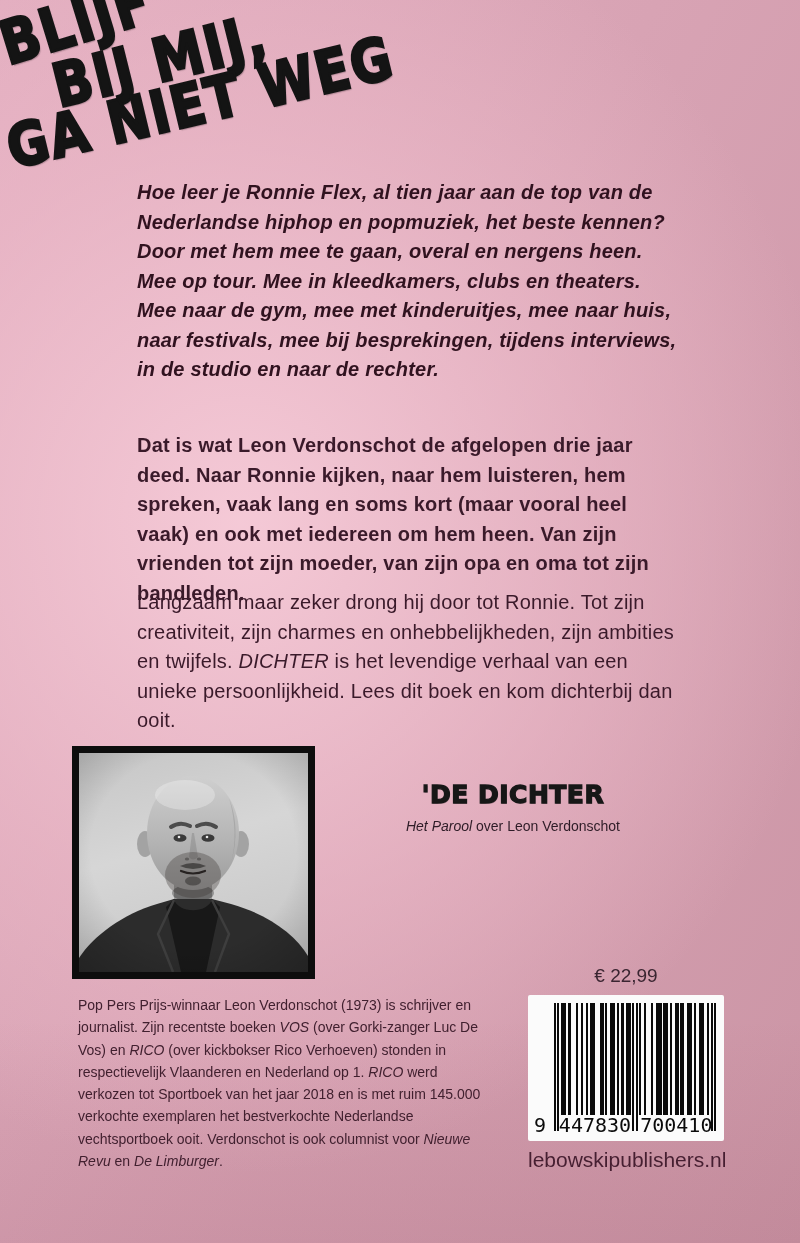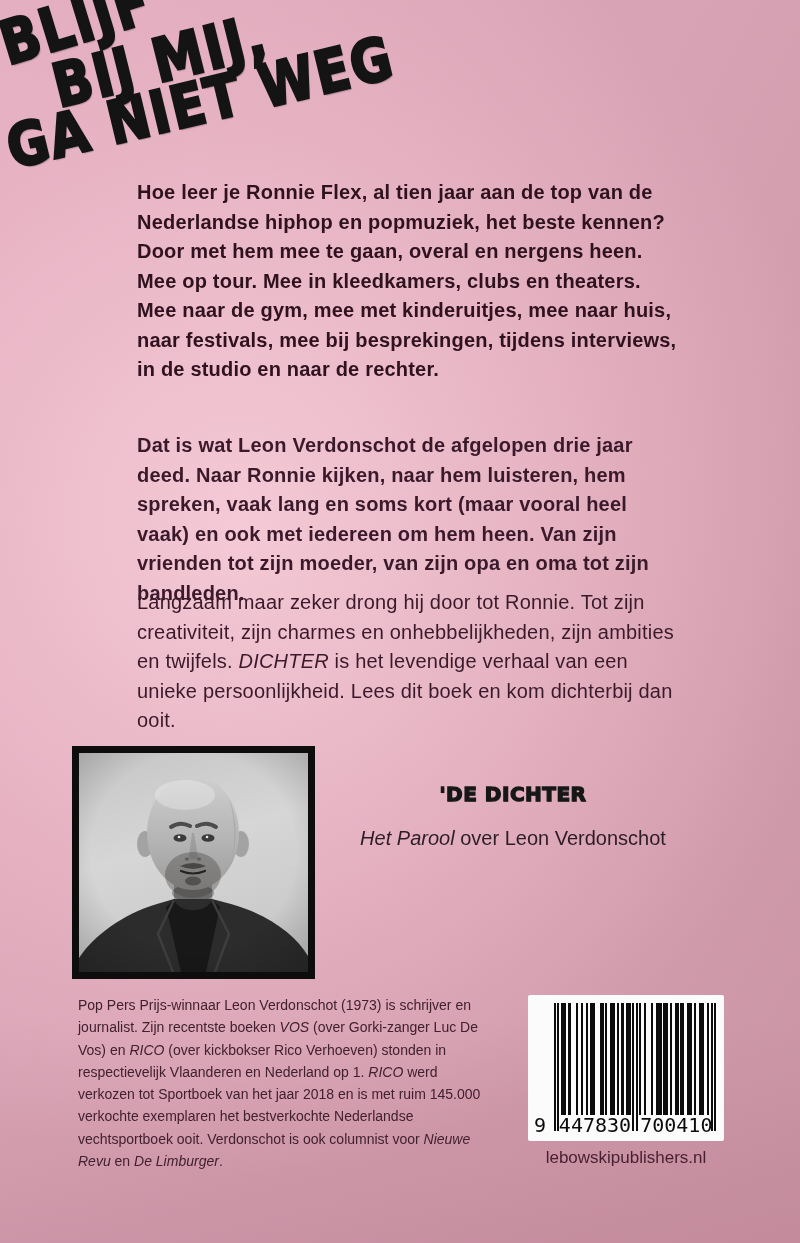--- a/index.html
+++ b/index.html
@@ -21,52 +21,52 @@
     letter-spacing:2px;
     white-space:nowrap;
     transform-origin:left center;
     text-shadow:1px 2px 1px rgba(20,10,15,0.25);
   }
   .t1{left:2px;top:16px;font-size:51px;transform:rotate(-17deg) scaleY(1.18);}
   .t2{left:54px;top:58px;font-size:51px;transform:rotate(-14deg) scaleY(1.18);}
   .t3{left:8px;top:120px;font-size:50px;transform:rotate(-13.5deg) scaleY(1.18);}
   
   .para{position:absolute;left:137px;width:542px;font-size:20px;line-height:29.5px;color:#3a1a2a;letter-spacing:0.2px;}
-  .para.bold{font-weight:bold;color:#30121f;}
+  .para.bold{font-weight:bold;color:#30121f;font-style:italic;}
   .p1{top:178px;}
   .p2{top:431px;font-weight:bold;}
   .p3{top:588px;}
   .para em{font-style:italic;}
   
   .photo{position:absolute;left:72px;top:746px;width:229px;height:219px;border:7px solid #0d0d0d;background:#cfcfcf;}
   .photo svg{display:block;width:100%;height:100%;}
   
   .quote{position:absolute;left:347px;top:778px;width:332px;text-align:center;color:#171717;}
   .q-line{
     font-family:"DejaVu Sans",sans-serif;font-weight:bold;
-    font-size:20px;line-height:33px;letter-spacing:0.5px;
+    font-size:25px;line-height:33px;letter-spacing:0.5px;
     -webkit-text-stroke:1.3px #171717;
     text-shadow:0.5px 1px 0.5px rgba(20,10,15,0.3);
   }
-  .q-attr{margin-top:16px;font-size:20px;color:#2e1c27;}
+  .q-attr{margin-top:7px;font-size:14px;color:#2e1c27;}
   .q-attr em{font-style:italic;}
   
   .bio{position:absolute;left:78px;top:994px;width:414px;font-size:14px;line-height:22.3px;color:#41202f;}
   .bio em{font-style:italic;}
   
   .price{position:absolute;left:528px;top:965px;width:196px;text-align:center;font-size:19px;color:#3a2531;}
   .barcode{position:absolute;left:528px;top:995px;width:196px;height:146px;background:#fbfbfb;border-radius:2px;}
   .bars{position:absolute;left:26px;right:8px;top:8px;height:128px;}
   .bar{position:absolute;top:0;height:112px;background:#0b0b0b;}
   .bar.guard{height:128px;}
   .digits{position:absolute;left:26px;right:8px;top:118px;height:24px;font-family:"DejaVu Sans Mono",monospace;font-size:20px;color:#0b0b0b;}
   .d9{position:absolute;left:-20px;top:0;}
   .g1{position:absolute;left:3%;width:44%;text-align:center;}
   .g2{position:absolute;left:53%;width:45%;text-align:center;}
-  .publisher{position:absolute;left:528px;top:1148px;width:196px;text-align:center;font-size:17px;color:#461f31;}
+  .publisher{position:absolute;left:528px;top:1148px;width:196px;text-align:center;font-size:21px;color:#461f31;}
 </style>
 </head>
 <body>
 
 <div class="cover">
 
   <div>
     <div class="t-line t1">BLIJF</div>
     <div class="t-line t2">BIJ MIJ,</div>
     <div class="t-line t3">GA NIET WEG</div>
@@ -131,20 +131,21 @@
     </svg>
   </div>
 
   <div class="quote">
     <div class="q-line">'DE DICHTER</div>
     <div class="q-attr"><em>Het Parool</em><span> over Leon Verdonschot</span></div>
   </div>
 
   <div class="bio"><span>Pop Pers Prijs-winnaar Leon Verdonschot (1973) is schrijver en journalist. Zijn recentste boeken </span><em>VOS</em><span> (over Gorki-zanger Luc De Vos) en </span><em>RICO</em><span> (over kickbokser Rico Verhoeven) stonden in respectievelijk Vlaanderen en Nederland op 1. </span><em>RICO</em><span> werd verkozen tot Sportboek van het jaar 2018 en is met ruim 145.000 verkochte exemplaren het bestverkochte Nederlandse vechtsportboek ooit. Verdonschot is ook columnist voor </span><em>Nieuwe Revu</em><span> en </span><em>De Limburger</em><span>.</span></div>
 
+  <div class="price">€ 22,99</div>
 
   <div class="barcode">
     <div class="bars">
         <div class="bar guard" style="left: 0%; width: 1.11263%;"></div>
         <div class="bar guard" style="left: 2.10526%; width: 1.11263%;"></div>
         <div class="bar" style="left: 4.21053%; width: 1.11263%;"></div>
         <div class="bar" style="left: 5.26316%; width: 1.11263%;"></div>
         <div class="bar" style="left: 6.31579%; width: 1.11263%;"></div>
         <div class="bar" style="left: 8.42105%; width: 1.11263%;"></div>
         <div class="bar" style="left: 9.47368%; width: 1.11263%;"></div>

